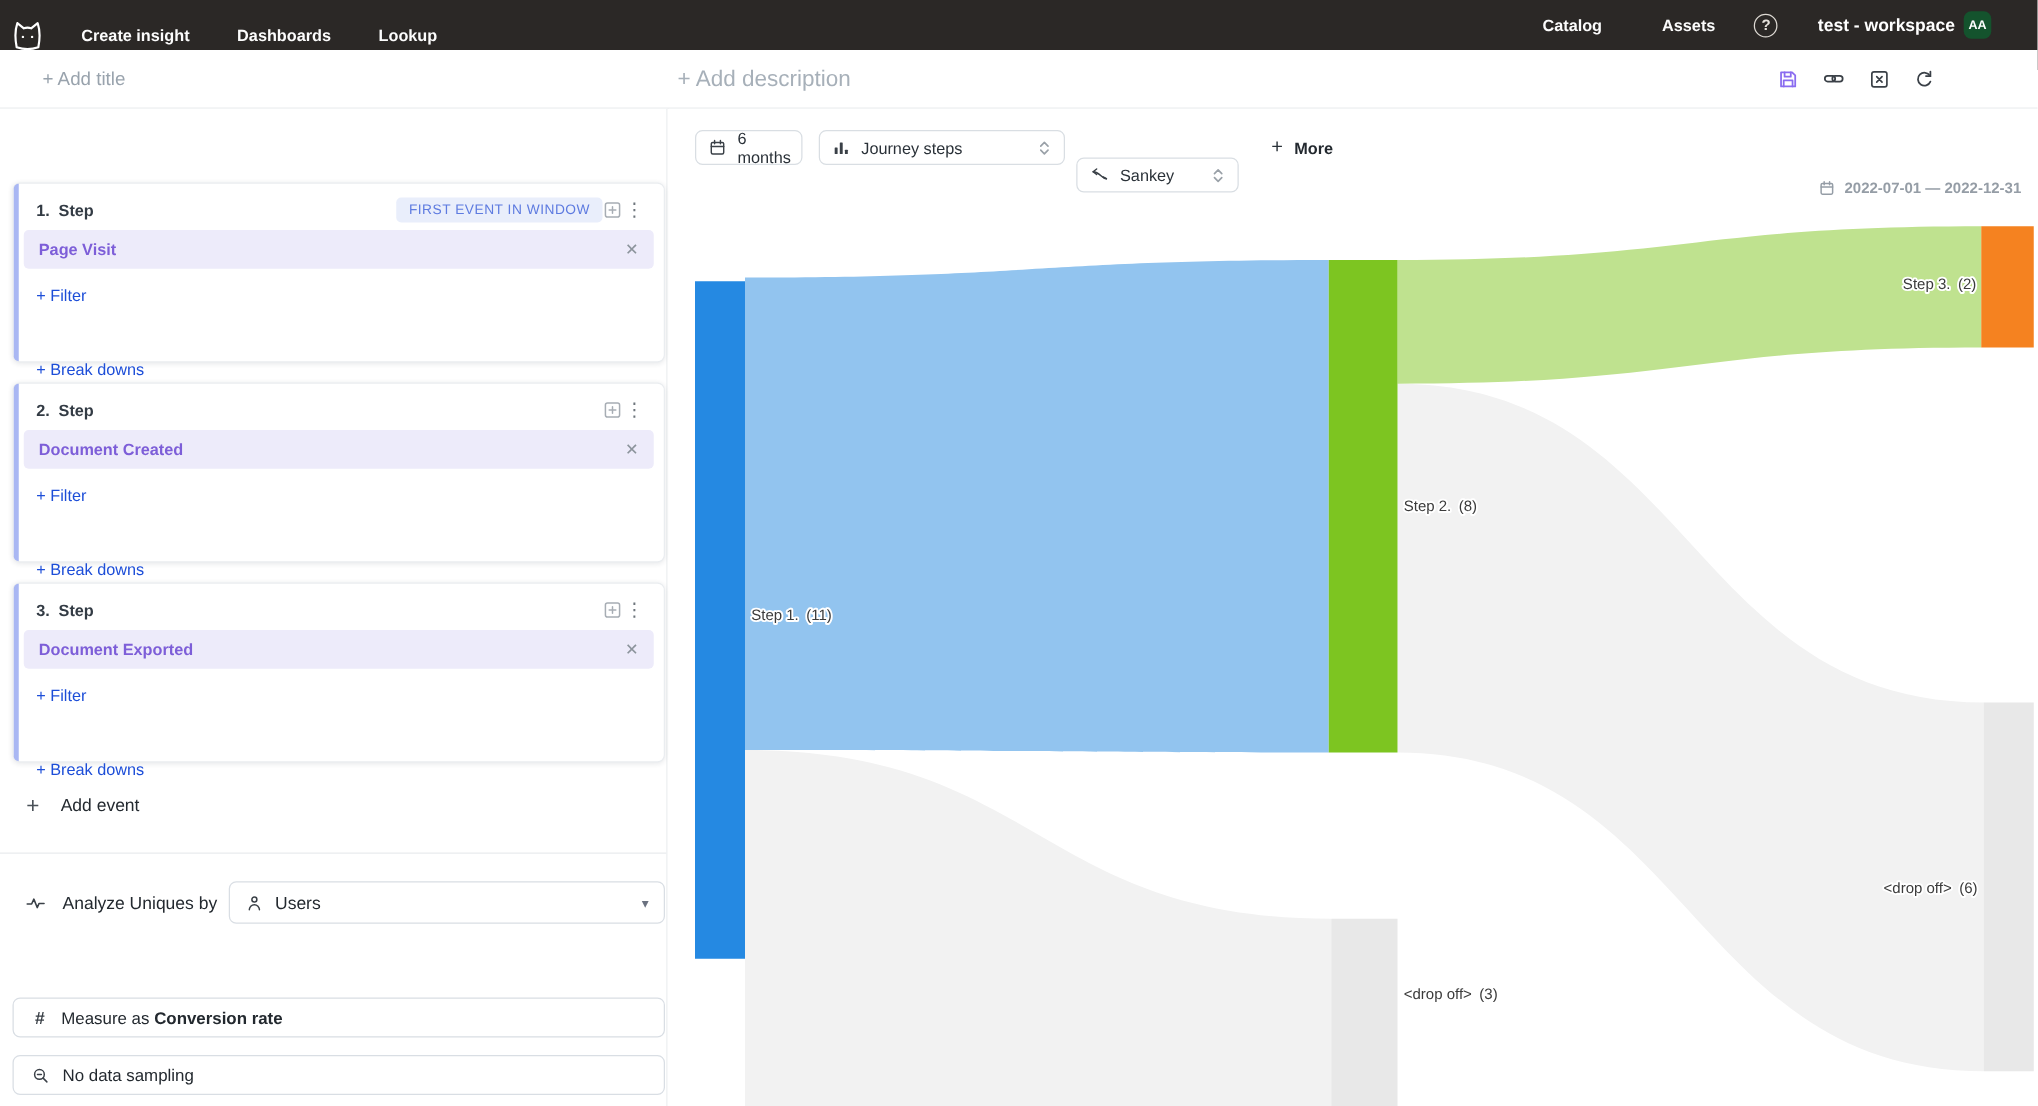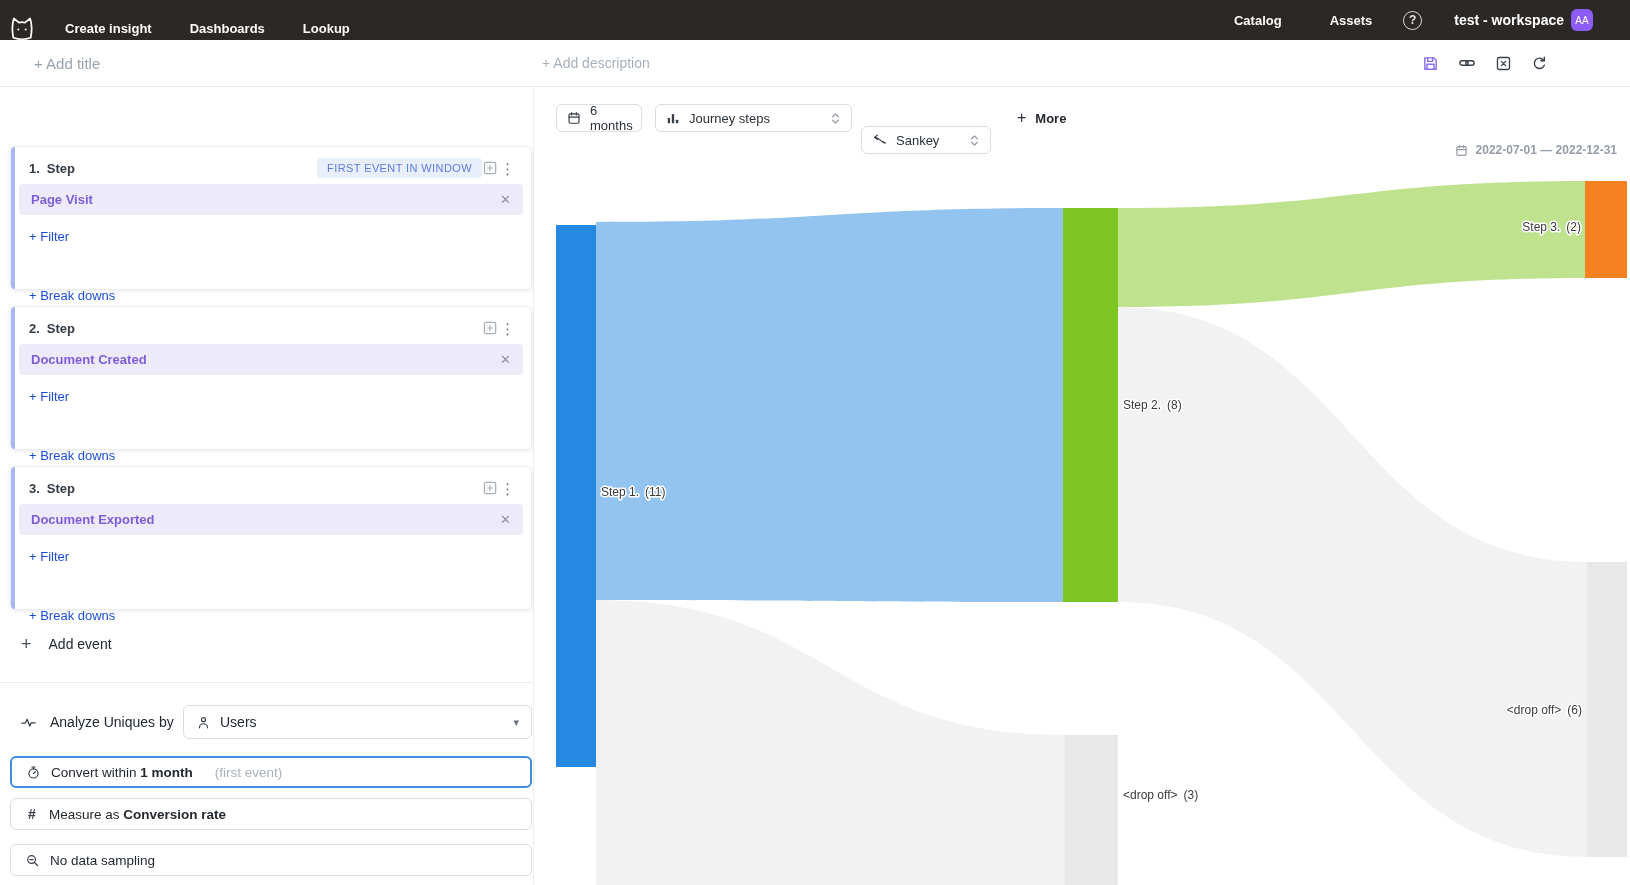--- a/index.html
+++ b/index.html
@@ -19,31 +19,31 @@
   .search-wrap { position:absolute; left:586px; top:5px; width:345px; height:30px; }
   .search-input { width:100%; height:100%; background:#141210; border:none; border-radius:6px;
                   color:#D8D4CF; font-size:12.5px; padding:0 12px; outline:none;
                   font-family:"Liberation Sans",sans-serif; }
   .search-input::placeholder { color:#8A857E; }
   .topnav-right { position:absolute; right:37px; top:0; height:40px; display:flex; align-items:center; }
   .help-badge { width:19px; height:19px; border:1.7px solid #DDD9D3; border-radius:50%;
                 color:#E6E2DC; font-size:12px; font-weight:700; display:flex;
                 align-items:center; justify-content:center; cursor:pointer; }
   .workspace { color:#FFFFFF; font-size:14px; font-weight:700; cursor:pointer; }
-  .avatar { width:22px; height:22px; background:#8b5cf6; border-radius:6px; color:#fff;
-            font-size:10px; font-weight:400; display:flex; align-items:center;
+  .avatar { width:22px; height:22px; background:#14532d; border-radius:6px; color:#fff;
+            font-size:10px; font-weight:700; display:flex; align-items:center;
             justify-content:center; cursor:pointer; }
 
   
   .headerbar { position:absolute; left:0; top:40px; width:1630px; height:47px;
                background:#fff; border-bottom:1px solid #E9EBEE; }
   .add-title { position:absolute; left:4px; top:0; height:46px; display:flex; align-items:center;
                color:#99A3AD; font-size:15px; cursor:text;margin-left:30px; }
   .add-desc  { position:absolute; left:542px; top:0; height:46px; display:flex; align-items:center;
-               color:#A7B0B9; font-size:14px; cursor:text; }
+               color:#A7B0B9; font-size:18px; cursor:text; }
   .header-icons { position:absolute; right:82px; top:0; height:46px; display:flex;
                   align-items:center; gap:19px; }
   .hicon { cursor:pointer; display:flex; }
 
   
   .left-panel { position:absolute; left:0; top:87px; width:534px; height:798px;
                 background:#fff; border-right:1px solid #EDEFF1; }
   .right-panel { position:absolute; left:535px; top:87px; width:1095px; height:798px; background:#fff; }
 
   
@@ -265,33 +265,20 @@
     <span style="display:flex">
       <svg width="15" height="15" viewBox="0 0 24 24" fill="none" stroke="#3A4047" stroke-width="1.9" stroke-linecap="round">
         <circle cx="12" cy="7.5" r="3.2"></circle>
         <path d="M5.5 20.5 a6.5 6.5 0 0 1 13 0"></path>
       </svg>
     </span>
     <span class="dropdown-value">Users</span>
     <span class="dropdown-caret">▾</span>
   </div>
 
-  <div class="opt-box convert-box">
-    <span style="display:flex">
-      <svg width="15" height="15" viewBox="0 0 24 24" fill="none" stroke="#3A4047" stroke-width="1.9" stroke-linecap="round">
-        <circle cx="12" cy="13.5" r="7.3"></circle>
-        <path d="M12 6.2 V3.2 M9.5 3.2 h5"></path>
-        <path d="M12 13.5 L15 10.8"></path>
-      </svg>
-    </span>
-    <span>
-      <span>Convert within</span> <b>1 month</b>
-    </span>
-    <span class="opt-note">(first event)</span>
-  </div>
 
   <div class="opt-box measure-box">
     <span class="hash-glyph">#</span>
     <span>
       <span>Measure as</span> <b>Conversion rate</b>
     </span>
   </div>
 
   <div class="opt-box sampling-box">
     <span style="display:flex">

